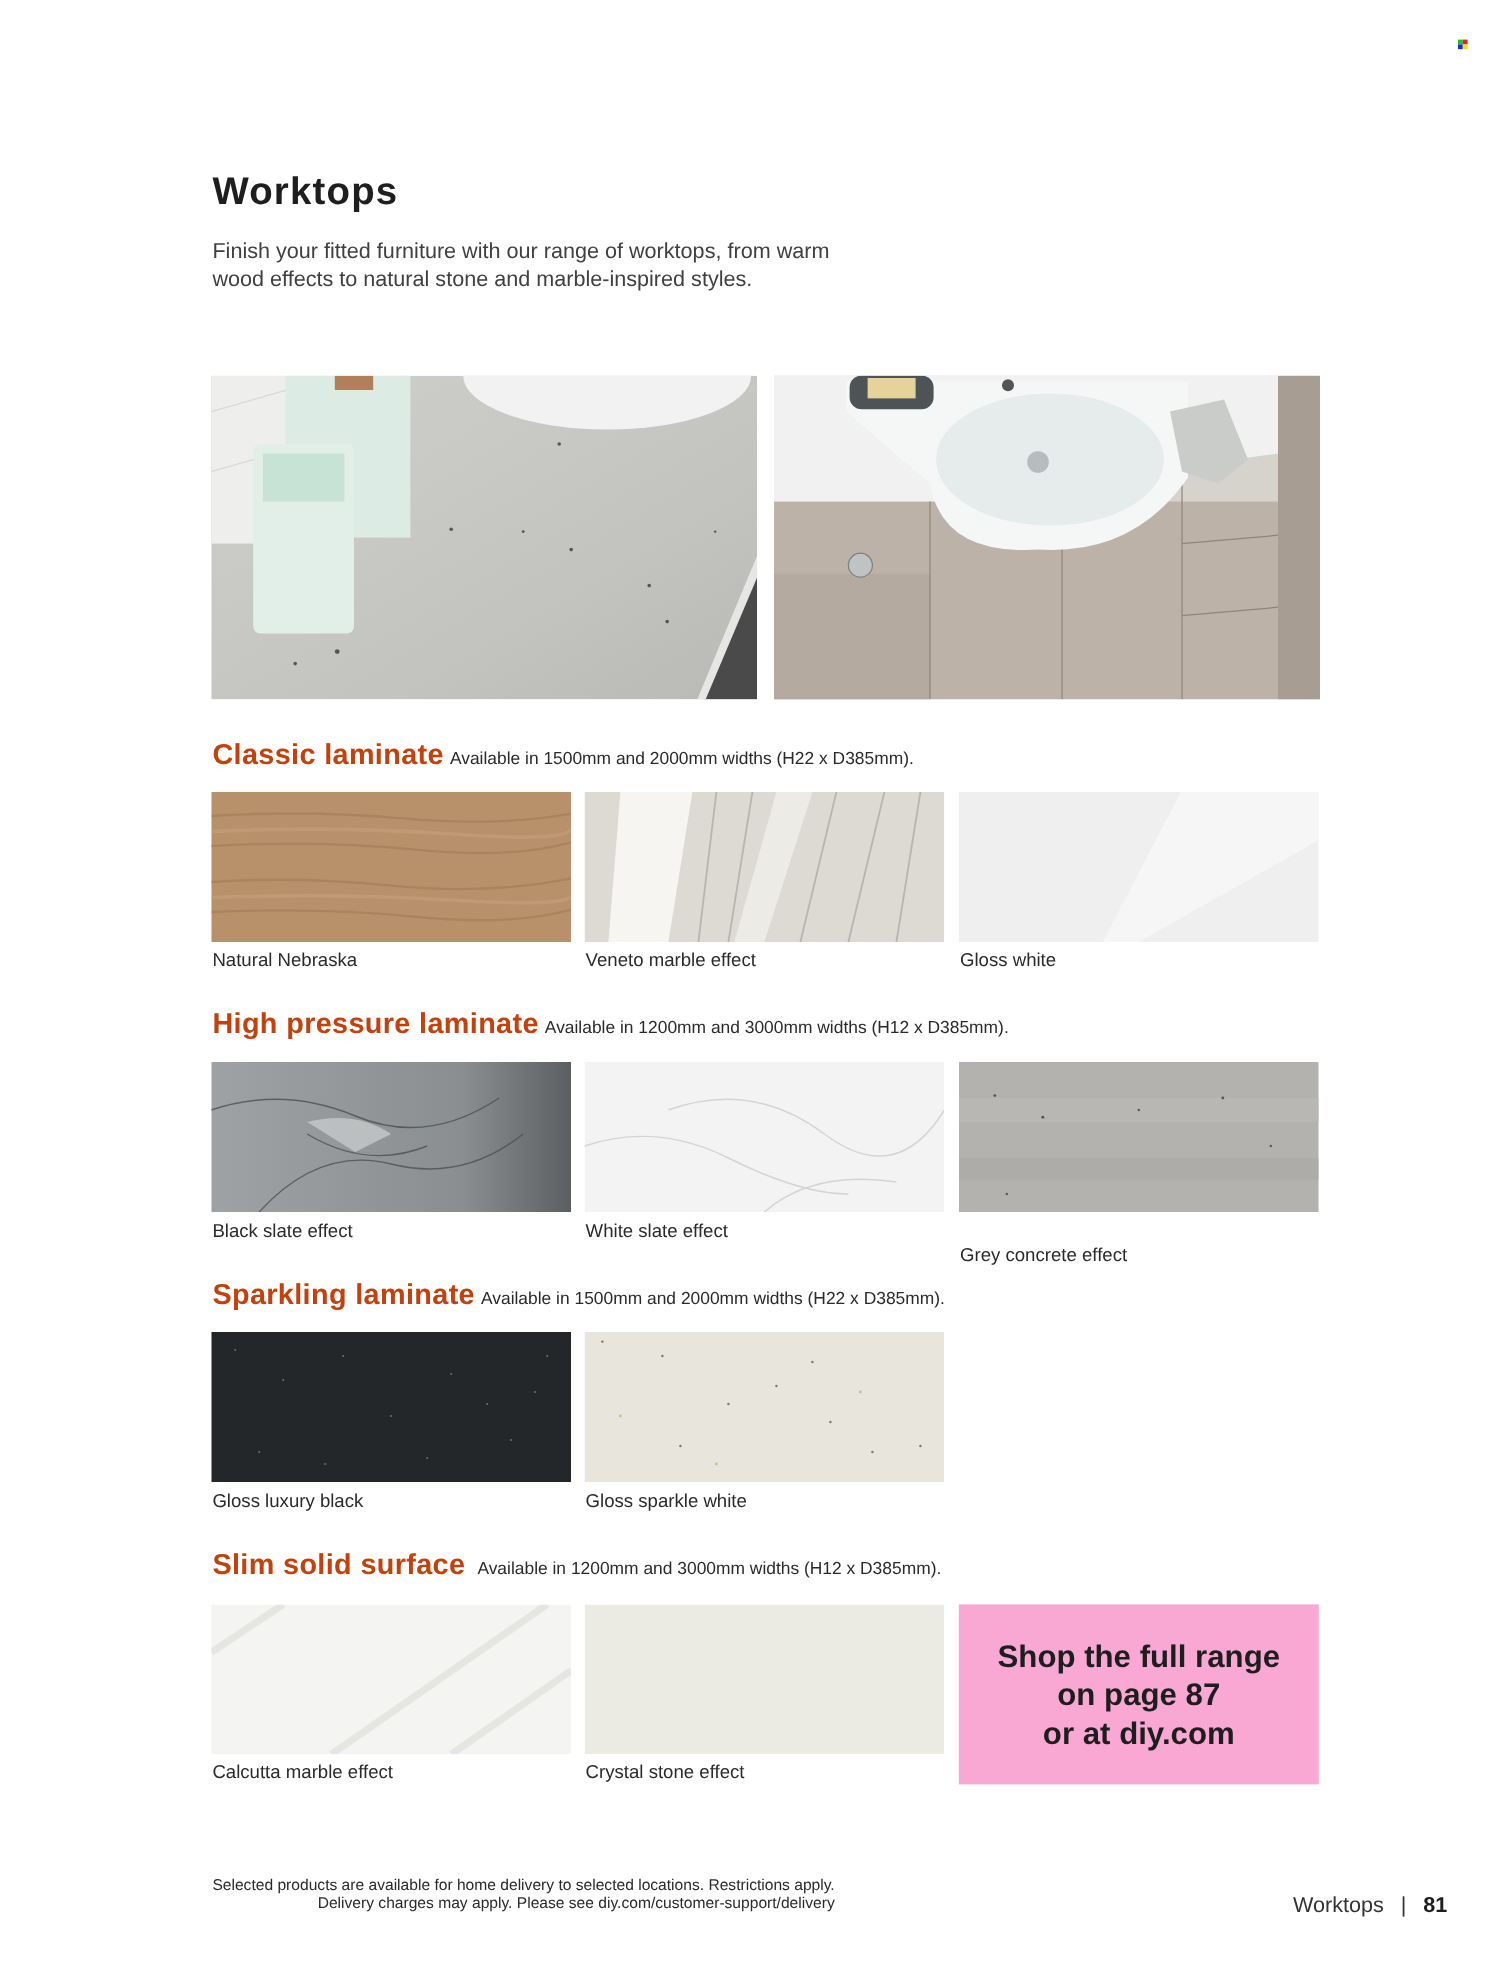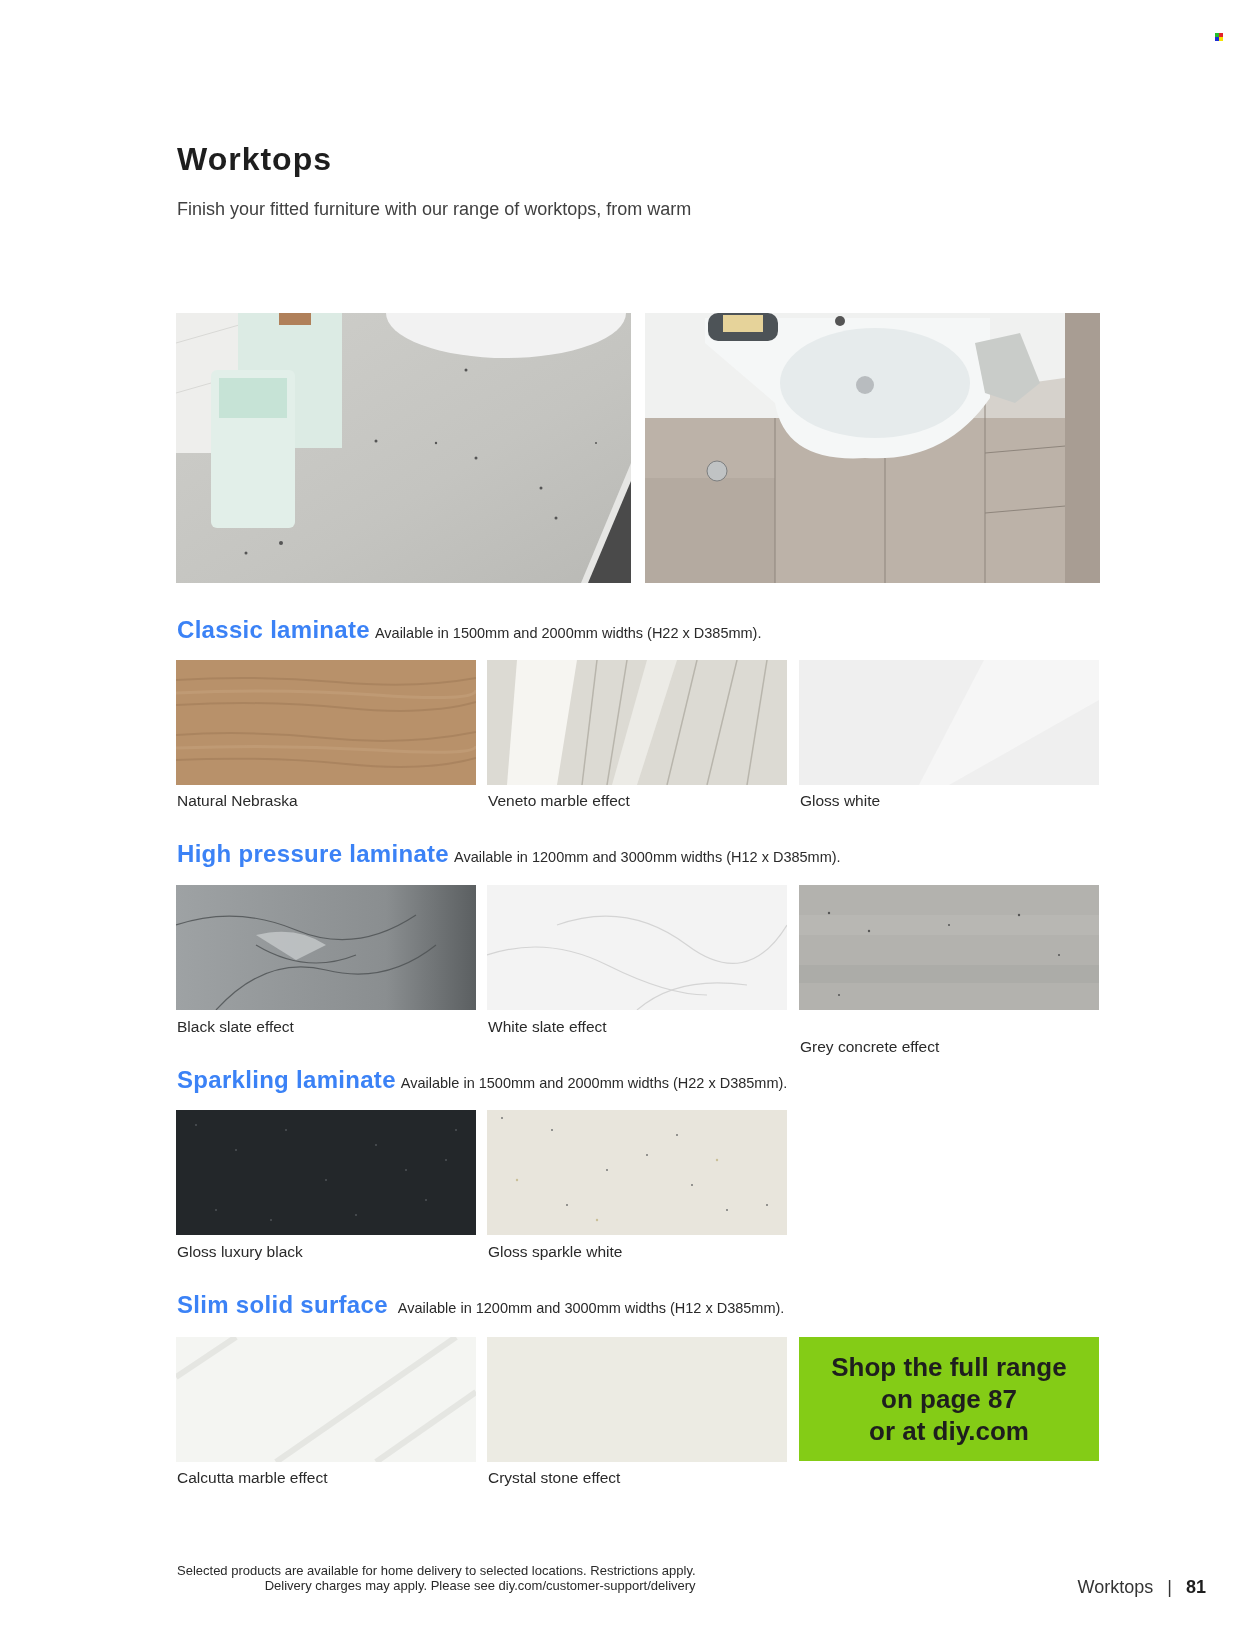--- a/index.html
+++ b/index.html
@@ -6,45 +6,46 @@
   body { width: 1250px; height: 1636px; position: relative; overflow: hidden;
          font-family: "Liberation Sans", sans-serif; color: #222; }
   .abs { position: absolute; }
   .logo { left: 1215px; top: 33px; width: 8px; height: 8px; display: grid;
           grid-template-columns: 4px 4px; grid-template-rows: 4px 4px; }
   .logo span { display: block; }
   .title { left: 177px; top: 141px; font-size: 32px; font-weight: bold; letter-spacing: 1px; color: #1e1e1e; }
   .intro { left: 177px; top: 198px; font-size: 18px; line-height: 23px; color: #404040; width: 560px; }
   .photo { top: 313px; width: 455px; height: 270px; overflow: hidden; }
   .sec-head { left: 177px; white-space: nowrap; }
-  .sec-head .h { font-size: 24px; font-weight: bold; color: #3b82f6; letter-spacing: 0.3px; }
+  .sec-head .h { font-size: 24px; font-weight: bold; color: #c2410c; letter-spacing: 0.3px; }
   .sec-head .sub { font-size: 14.5px; color: #2a2a2a; margin-left: 5px; text-align: right; }
   .swatch { width: 300px; height: 125px; overflow: hidden; }
   .label { font-size: 15.5px; color: #2a2a2a; white-space: nowrap; }
-  .shop { left: 799px; top: 1337px; width: 300px; height: 124px; background: #84cc16;
+  .shop { left: 799px; top: 1337px; width: 300px; height: 150px; background: #f9a8d4;
           display: flex; flex-direction: column; align-items: center; justify-content: center;
           font-size: 26px; font-weight: bold; color: #1e1e1e; line-height: 32px; text-align: center; }
   .footer-note { left: 177px; top: 1563px; font-size: 13px; line-height: 15px; color: #2a2a2a; text-align: right; }
   .footer-right { right: 44px; top: 1577px; font-size: 18px; color: #333; white-space: nowrap; }
   .footer-right .sep { margin: 0 14px; }
   .footer-right .pg { font-weight: bold; color: #1e1e1e; }
 </style>
 </head>
 <body>
 
 <div class="abs logo">
   <span style="background:#22c02a"></span>
     <span style="background:#e3212b"></span>
   <span style="background:#1d2fd6"></span>
     <span style="background:#f5e300"></span>
 </div>
 
 <div class="abs title">Worktops</div>
 <div class="abs intro">
   <div>Finish your fitted furniture with our range of worktops, from warm</div>
+  <div>wood effects to natural stone and marble-inspired styles.</div>
 </div>
 
 <div class="abs photo" style="left:176px;">
   <svg width="455" height="270" viewBox="0 0 455 270">
     <defs>
       <linearGradient id="cg" x1="0" y1="0" x2="1" y2="1">
         <stop offset="0" stop-color="#cfcfcb"></stop>
           <stop offset="0.6" stop-color="#c4c4c0"></stop>
           <stop offset="1" stop-color="#b9b9b5"></stop>
       </linearGradient>

